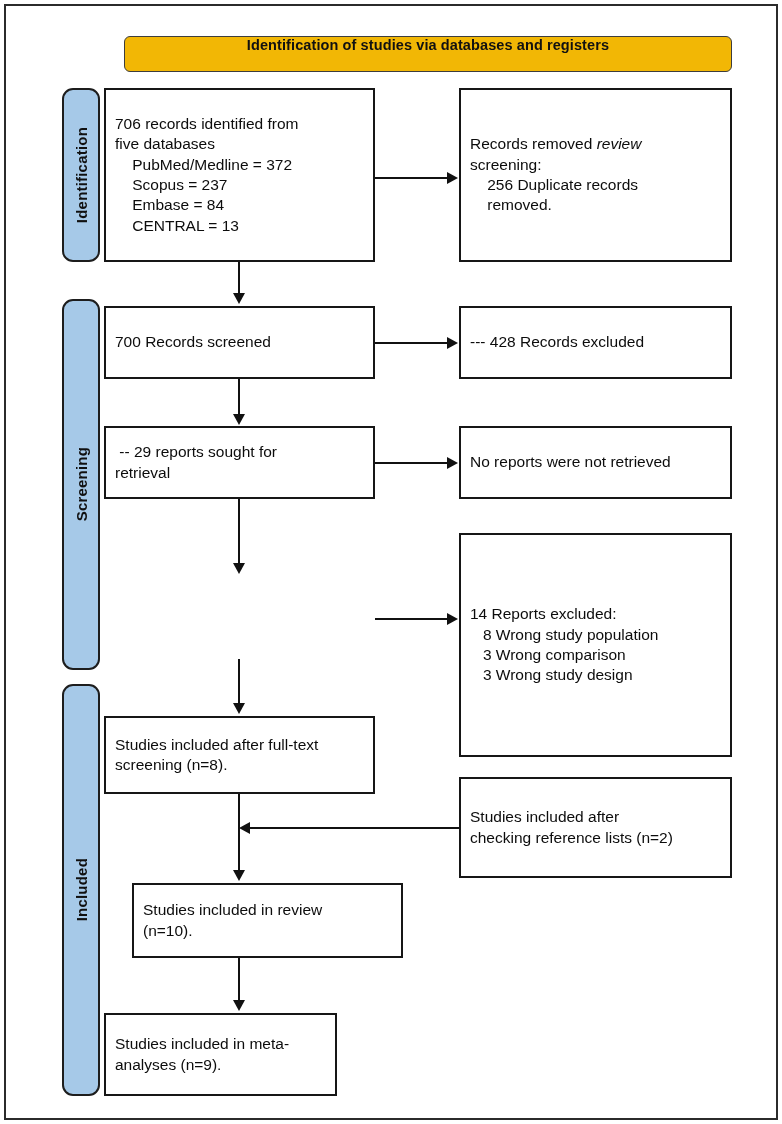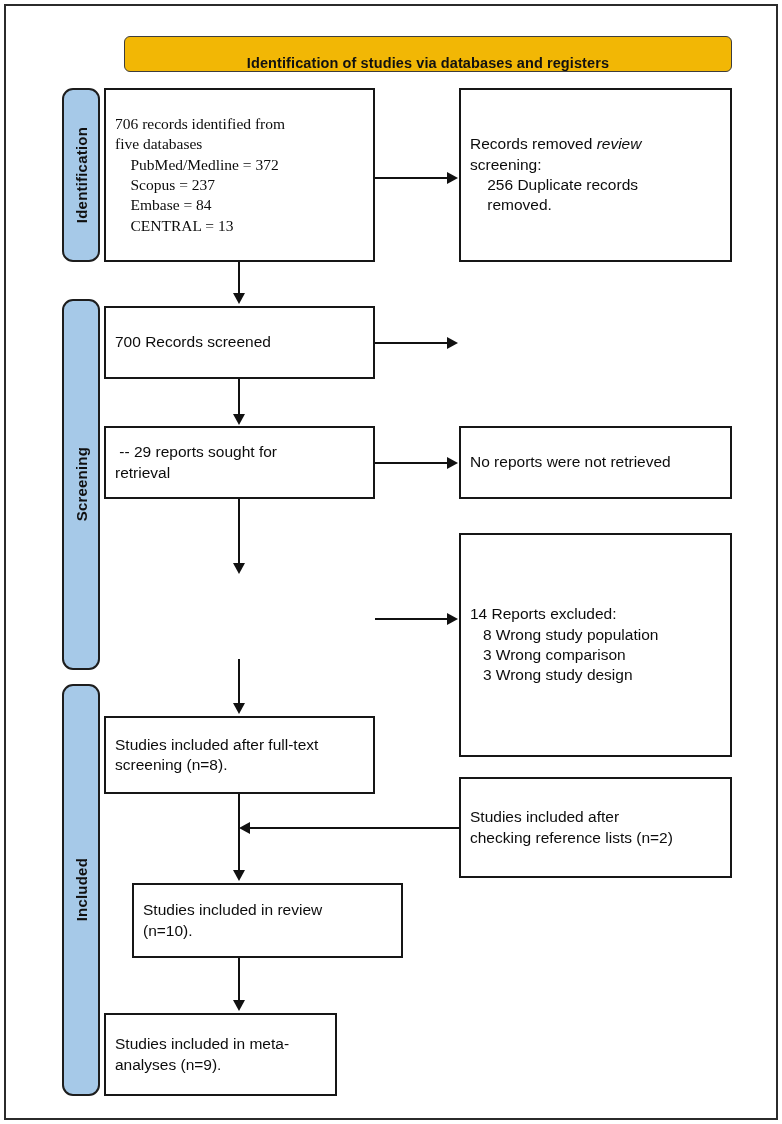--- a/index.html
+++ b/index.html
@@ -31,21 +31,21 @@
   }
 
   
   .phase-banner {
     position: absolute;
     box-sizing: border-box;
     background: #f2b705;
     border: 1px solid #3d3d3d;
     border-radius: 6px;
     display: flex;
-    align-items: flex-end;
+    align-items: flex-start;
     justify-content: center;
     font-weight: bold;
     font-size: 14.5px;
     color: #111111;
     letter-spacing: 0.1px;
   }
 
   
   .stage-label {
     position: absolute;
@@ -130,21 +130,21 @@
   </div>
 
   <div class="stage-label" style="left:62px; top:299px; width:38px; height:371px;">
     <span>Screening</span>
   </div>
 
   <div class="stage-label" style="left:62px; top:684px; width:38px; height:412px;">
     <span>Included</span>
   </div>
 
-  <div class="flow-box" style="left:104px; top:88px; width:271px; height:174px;font-family:Liberation Serif, serif;">
+  <div class="flow-box" style="left:104px; top:88px; width:271px; height:174px;">
     <div class="box-text"><span>706 records identified from</span>
 <span>five databases</span>
     <span>PubMed/Medline = 372</span>
     <span>Scopus = 237</span>
     <span>Embase = 84</span>
     <span>CENTRAL = 13</span></div>
   </div>
 
   <div class="conn h" style="left:375px; top:177px; width:72px;"></div>
   <div class="arrow right" style="left:447px; top:172px;"></div>
@@ -159,20 +159,23 @@
   <div class="conn v" style="left:238px; top:262px; height:36px;"></div>
   <div class="arrow down" style="left:233px; top:293px;"></div>
 
   <div class="flow-box" style="left:104px; top:306px; width:271px; height:73px;">
     <div class="box-text">700 Records screened</div>
   </div>
 
   <div class="conn h" style="left:375px; top:342px; width:72px;"></div>
   <div class="arrow right" style="left:447px; top:337px;"></div>
 
+  <div class="flow-box" style="left:459px; top:306px; width:273px; height:73px;">
+    <div class="box-text">--- 428 Records excluded</div>
+  </div>
 
   <div class="conn v" style="left:238px; top:379px; height:41px;"></div>
   <div class="arrow down" style="left:233px; top:414px;"></div>
 
   <div class="flow-box" style="left:104px; top:426px; width:271px; height:73px;">
     <div class="box-text"> -- 29 reports sought for
 retrieval</div>
   </div>
 
   <div class="conn h" style="left:375px; top:462px; width:72px;"></div>

